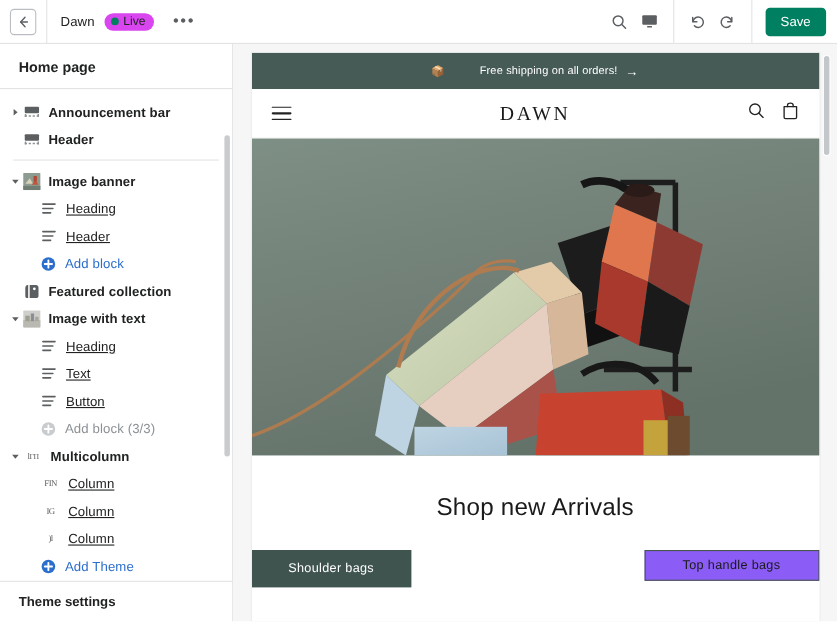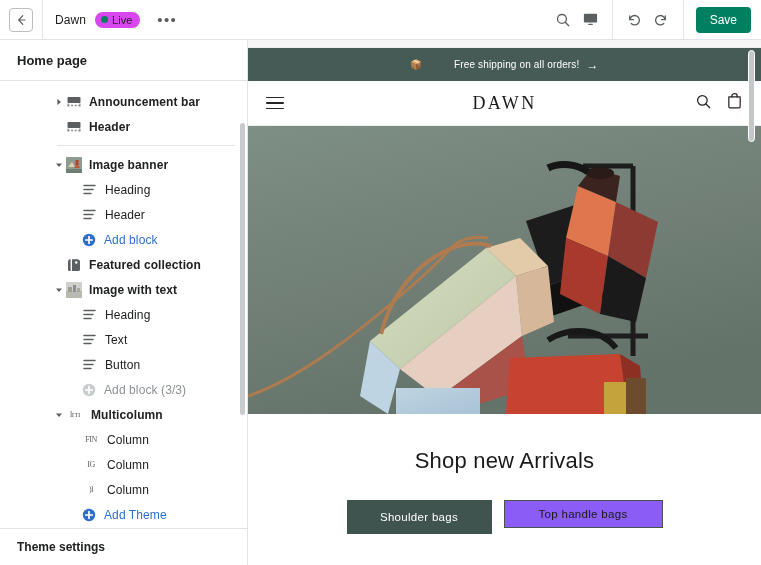--- a/index.html
+++ b/index.html
@@ -59,37 +59,36 @@
     font-size: 12px; font-family: inherit;
     padding: 0 14px; height: 26px; margin-right: 10px; margin-left: 5px;
     cursor: pointer;
   }
 
   
   #body-wrap { display: flex; width: 761px; height: 525px; }
 
   
   #sidebar {
-    width: 248px; height: 525px;
+    width: 212px; height: 525px;
     background: #ffffff;
     border-right: 1px solid #e1e3e5;
     display: flex; flex-direction: column;
     position: relative;
   }
   #sidebar-header {
     height: 41px; min-height: 41px;
     display: flex; align-items: center;
     padding-left: 17px;
     border-bottom: 1px solid #e1e3e5;
     font-size: 13px; font-weight: bold; color: #202223;
   }
   #sidebar-scroll {
     flex: 1; overflow: hidden; position: relative;
     padding-top: 8px;
-    margin-left: 45px;
   }
   .hr-sep { height: 1px; background: #e1e3e5; margin: 6px 12px; }
 
   .row {
     display: flex; align-items: center;
     height: 25px; cursor: pointer;
     padding-left: 8px; position: relative;
   }
   .caret {
     width: 12px; min-width: 12px; height: 12px;
@@ -99,21 +98,21 @@
   .caret svg { display: block; }
   .caret-spacer { width: 13px; min-width: 13px; }
   .sect-icon {
     width: 16px; min-width: 16px; height: 16px;
     margin-right: 7px; display: block; border-radius: 1px;
   }
   .row-label { font-size: 12px; color: #202223; font-weight: bold; letter-spacing: .1px; }
 
   
   .block-row { padding-left: 37px; height: 25px; }
-  .block-row .row-label { font-weight: normal; }
+  .block-row .row-label { font-weight: normal; text-decoration: underline; }
   .blk-icon { width: 15px; min-width: 15px; height: 15px; margin-right: 8px; }
 
   
   .add-row { padding-left: 37px; height: 25px; }
   .add-row .row-label { color: #2c6ecb; font-weight: normal; }
   .add-row.disabled { cursor: default; }
   .add-row.disabled .row-label { color: #8c9196; }
   .plus-icon { width: 14px; min-width: 14px; height: 14px; margin-right: 8px; }
 
   
@@ -199,21 +198,21 @@
     background: linear-gradient(170deg,#7d8e85 0%,#72857c 45%,#66786f 100%);
   }
 
   
   #shop-section { padding: 34px 0 26px; text-align: center; background:#fff; }
   #shop-title {
     font-size: 22px; color: #1a1a1a; font-weight: normal;
     font-family: "Liberation Sans", sans-serif; letter-spacing: .2px;
   }
   #shop-buttons {
-    margin-top: 26px; display: flex; justify-content: center; gap: 12px;
+    margin-top: 26px; display: flex; justify-content: space-between; gap: 12px;
   }
   .btn-primary {
     background: #3f544f; color: #ffffff;
     border: none; font-size: 11.5px; font-family: inherit;
     width: 145px; height: 34px; cursor: pointer; letter-spacing: .3px;
   }
   .btn-secondary {
     background: #8b5cf6; color: #1a1a1a;
     border: 1px solid #46564f; font-size: 11.5px; font-family: inherit;
     width: 159px; height: 28px; cursor: pointer; letter-spacing: .3px;

